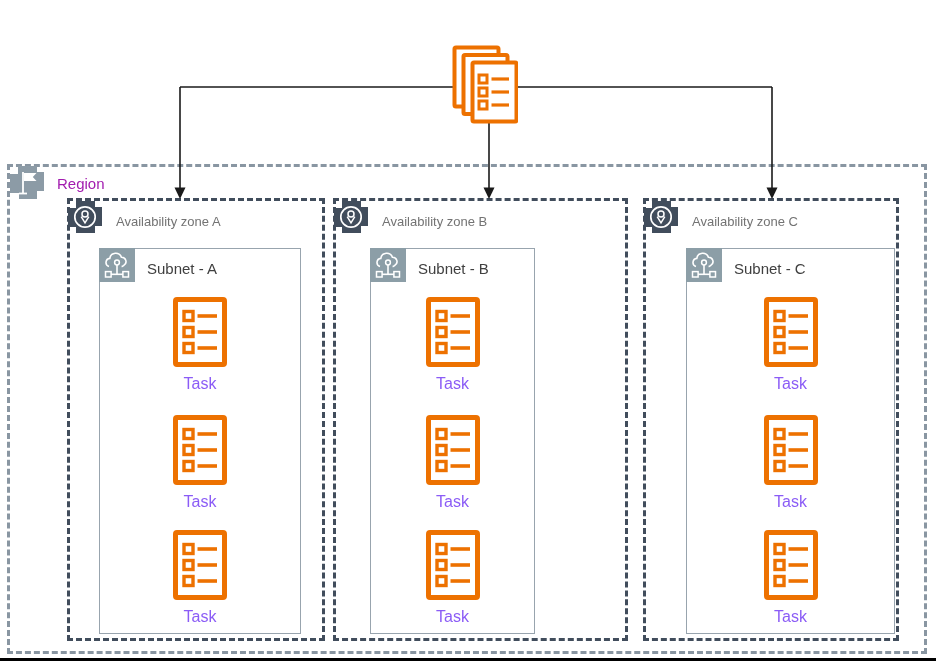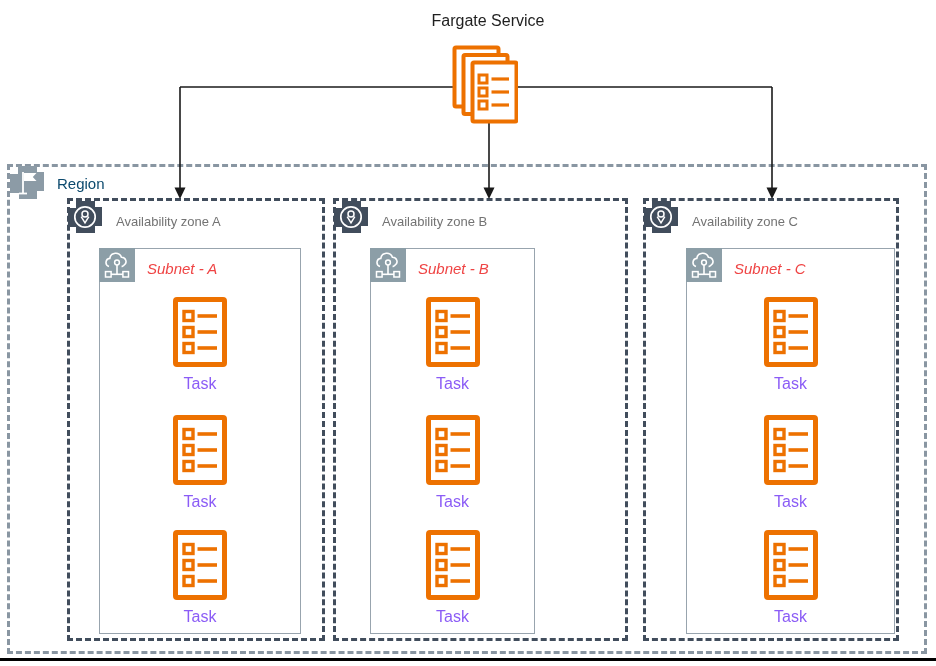--- a/index.html
+++ b/index.html
@@ -12,52 +12,51 @@
     left:388px;top:12px;width:200px;text-align:center;
     font-size:16px;color:#1f1f1f;
   }
   .arrow-layer{left:0;top:0;width:936px;height:666px;pointer-events:none;z-index:3;}
   .service-icon{left:452px;top:45px;z-index:4;}
   .region-box{
     left:7px;top:164px;width:920px;height:490px;box-sizing:border-box;
     border:3px dashed #8996A2;z-index:1;
   }
   .region-icon{left:6px;top:162px;z-index:2;}
-  .region-label{left:57px;top:175px;font-size:15px;color:#0c4a6e;z-index:2;}
+  .region-label{left:57px;top:175px;font-size:15px;color:#a21caf;z-index:2;}
   .az-box{
     top:198px;height:443px;box-sizing:border-box;
     border:3px dashed #414D5C;z-index:1;
   }
   .az-a{left:67px;width:258px;}
   .az-b{left:333px;width:295px;}
   .az-c{left:643px;width:256px;}
   .az-icon{left:-6px;top:-4px;}
   .az-label{left:46px;top:13px;font-size:13px;color:#737373;white-space:nowrap;}
   .subnet-box{
     top:47px;box-sizing:border-box;height:386px;
     border:1px solid #98A4AE;background:#ffffff;
   }
   .sn-a{left:29px;width:202px;}
   .sn-b{left:34px;width:165px;}
   .sn-c{left:40px;width:209px;}
   .subnet-icon{left:-1px;top:-1px;}
-  .subnet-label{left:47px;top:11px;font-size:15px;color:#ef4444;white-space:nowrap;font-style:italic;}
+  .subnet-label{left:47px;top:11px;font-size:15px;color:#404040;white-space:nowrap;}
   .task{width:100%;text-align:center;}
   .task-1{top:48px;}
   .task-2{top:166px;}
   .task-3{top:281px;}
   .task-label{display:block;margin-top:4px;font-size:16px;color:#8b5cf6;}
   .bottom-rule{left:0;top:658px;width:936px;height:3px;background:#000000;z-index:5;}
 </style>
 </head>
 <body>
 
 <div class="canvas">
 
-  <div class="abs service-title">Fargate Service</div>
 
   <svg class="abs arrow-layer" width="936" height="666" viewBox="0 0 936 666">
     <g stroke="#1a1a1a" stroke-width="1.6" fill="none">
       <line x1="180" y1="87" x2="772" y2="87"></line>
       <line x1="180" y1="87" x2="180" y2="189"></line>
       <line x1="489" y1="122" x2="489" y2="189"></line>
       <line x1="772" y1="87" x2="772" y2="189"></line>
     </g>
     <g fill="#1a1a1a" stroke="none">
       <polygon points="180,199 174.5,187.5 185.5,187.5"></polygon>

